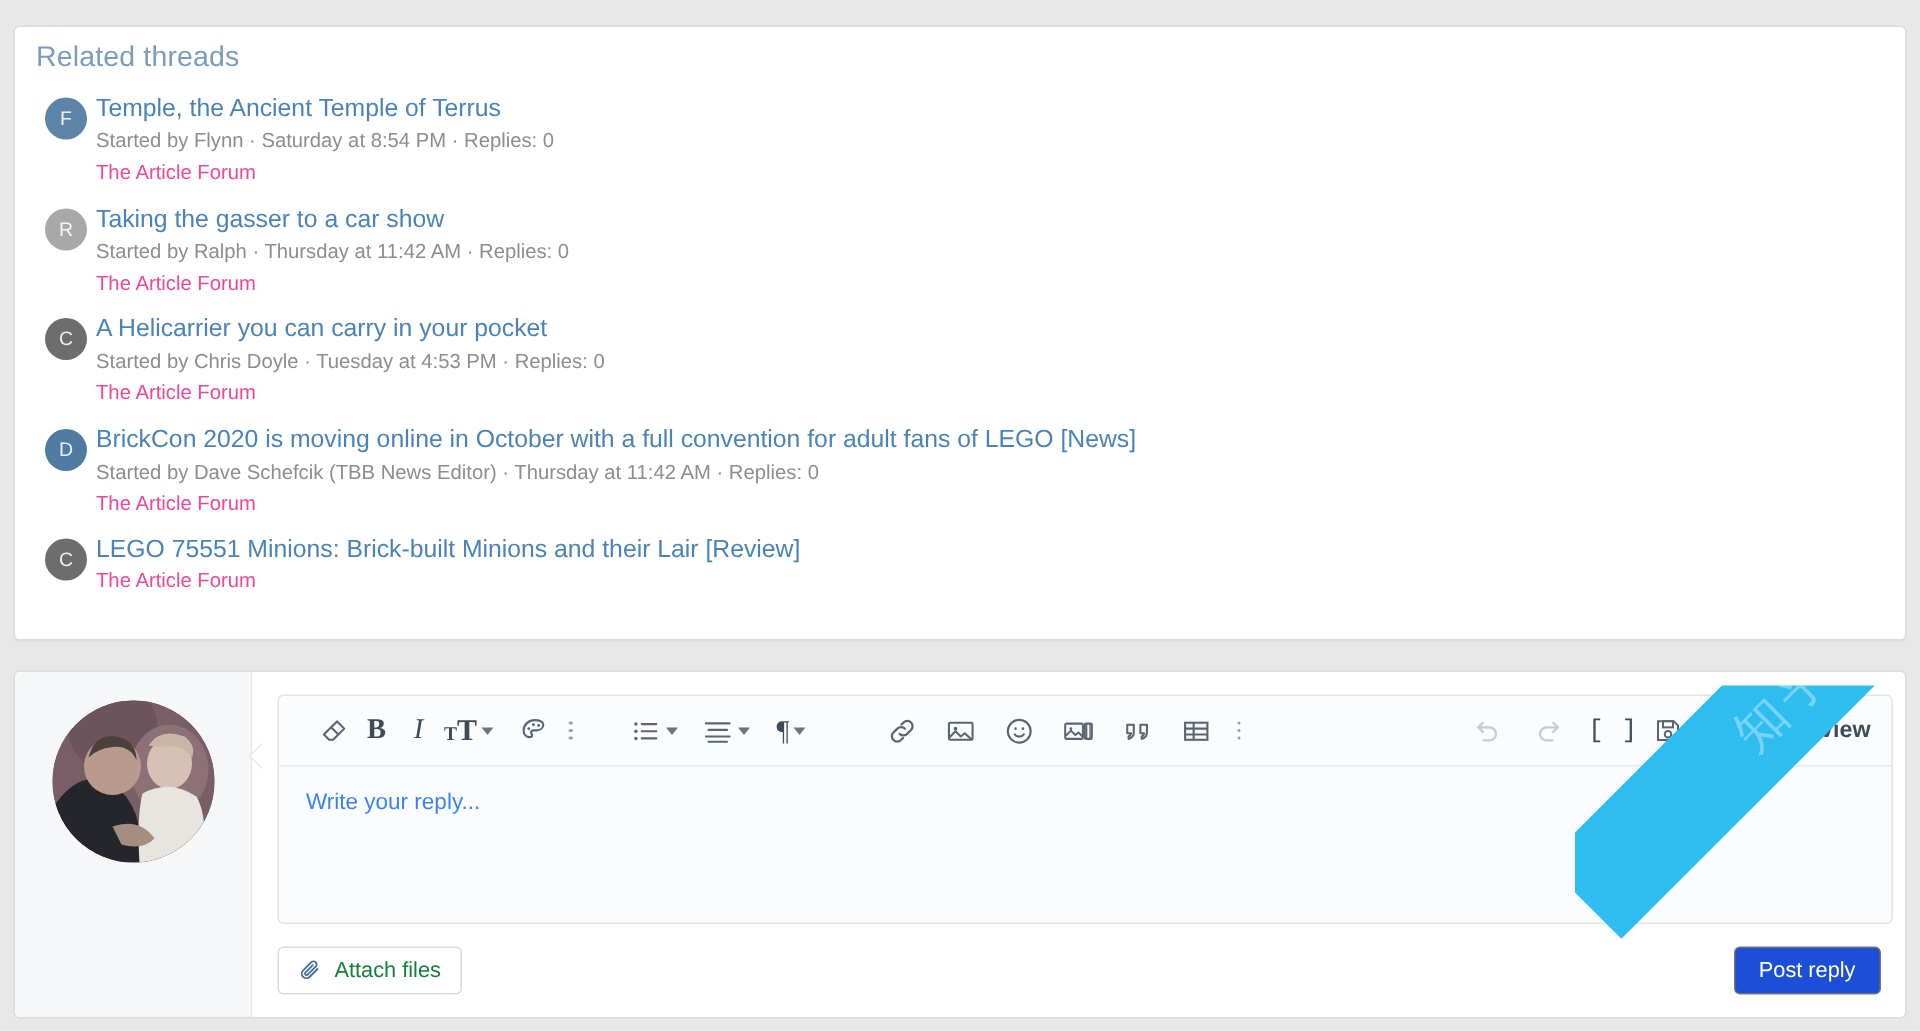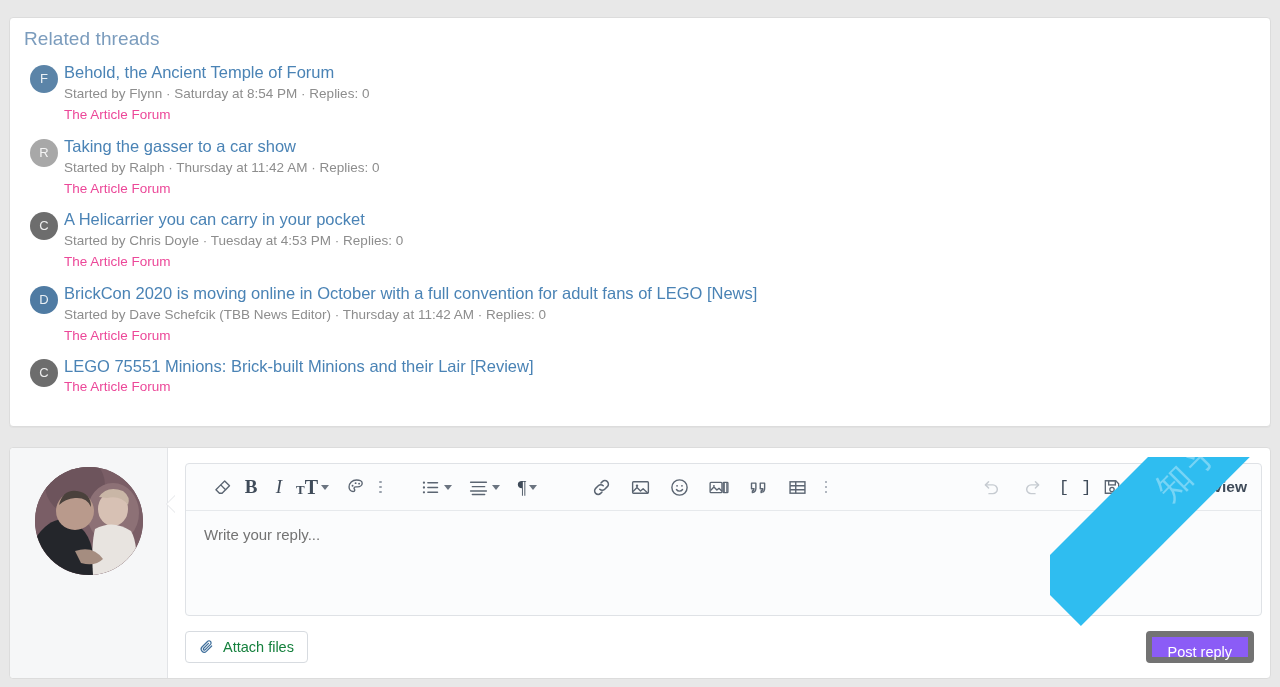--- a/index.html
+++ b/index.html
@@ -121,37 +121,37 @@
   }
   .preview-btn {
     display: flex; align-items: center; gap: 9px;
     color: #3f4b59; font-size: 15.5px; font-weight: bold;
     cursor: pointer;
   }
   .editor-body {
     position: relative; height: 105px; padding: 14px 18px;
   }
   .editor-placeholder {
-    font-size: 15px; color: #737373; line-height: 20px;
+    font-size: 15px; color: #3b82f6; line-height: 20px;
   }
 
   .editor-footer {
     position: absolute; left: 8px; top: 168px; right: 0; height: 48px;
   }
   .attach-btn {
     position: absolute; left: 0; top: 0;
     display: flex; align-items: center; gap: 8px;
     height: 32px; padding: 0 13px;
     background: #ffffff; border: 1px solid #d7dbe0; border-radius: 4px;
     color: #15803d; font-size: 14.5px; cursor: pointer;
   }
   .post-btn {
     position: absolute; right: 8px; top: 0;
     height: 32px; padding: 0 16px;
-    background: #8b5cf6; border: 6px solid #737373; border-radius: 4px;
+    background: #1d4ed8; border: 1px solid #737373; border-radius: 4px;
     color: #ffffff; font-size: 14.5px; line-height: 30px;
     cursor: pointer; white-space: nowrap;
   }
 
   
   .watermark {
     position: absolute; right: 0; bottom: 0;
     width: 230px; height: 230px;
     overflow: hidden; pointer-events: none;
   }
@@ -174,21 +174,21 @@
 <body>
 
 <div class="page">
 
   <div class="card-related">
     <div class="related-title">Related threads</div>
     <div class="thread-list">
 
       <div class="thread-row">
         <div class="thread-avatar" style="background:#5b84a8">F</div>
-        <a class="thread-title" href="#">Behold, the Ancient Temple of Forum</a>
+        <a class="thread-title" href="#">Temple, the Ancient Temple of Terrus</a>
         <span class="thread-meta">Started by Flynn · Saturday at 8:54 PM · Replies: 0</span>
         <span class="thread-forum">The Article Forum</span>
       </div>
 
       <div class="thread-row">
         <div class="thread-avatar" style="background:#a8a8a8">R</div>
         <a class="thread-title" href="#">Taking the gasser to a car show</a>
         <span class="thread-meta">Started by Ralph · Thursday at 11:42 AM · Replies: 0</span>
         <span class="thread-forum">The Article Forum</span>
       </div>

